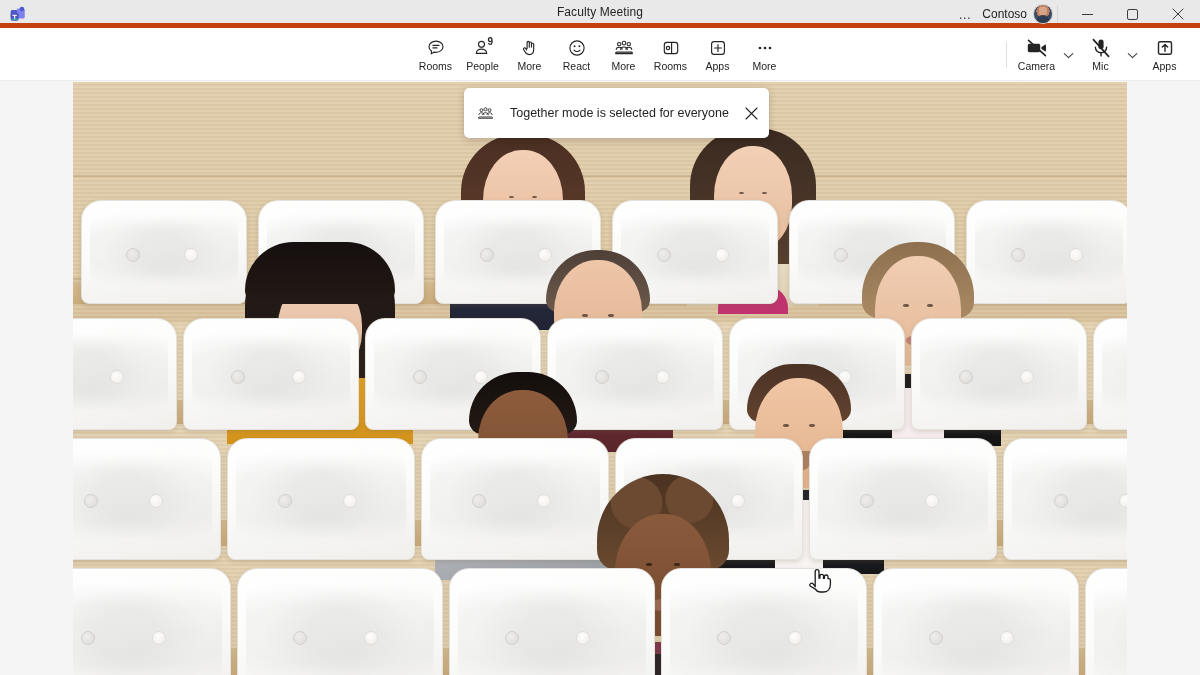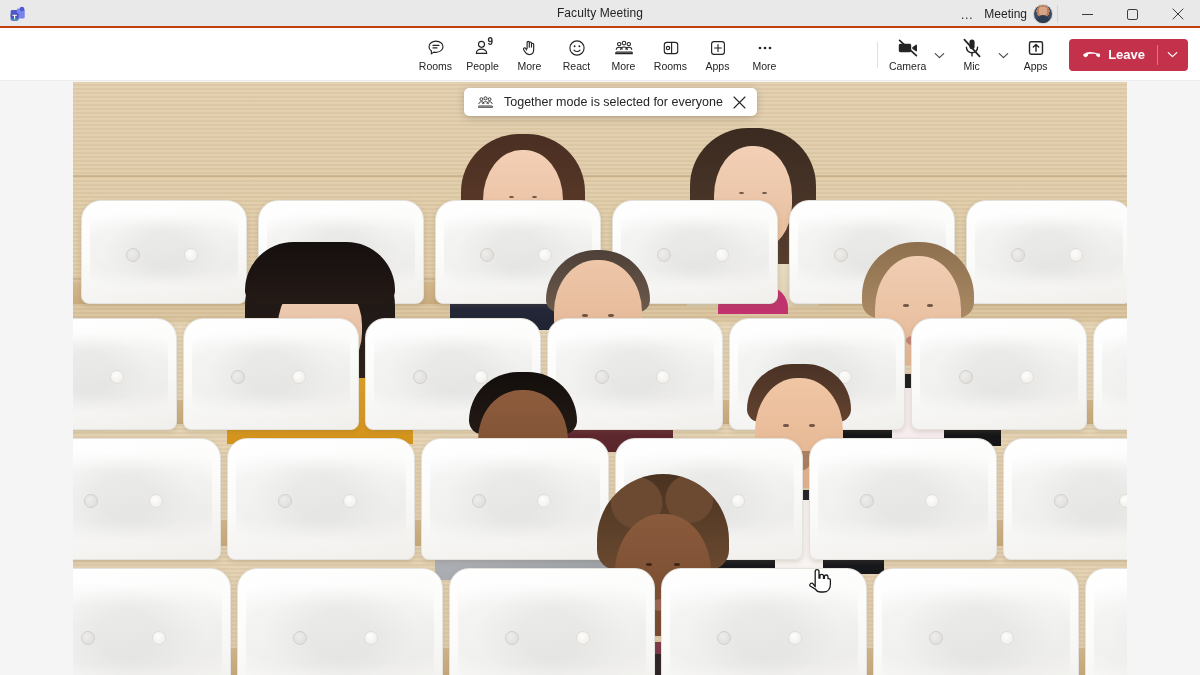--- a/index.html
+++ b/index.html
@@ -9,21 +9,21 @@
     font-family: "Liberation Sans", sans-serif;
     background: #f5f5f5;
   }
   .app { position: relative; width: 1200px; height: 675px; background: #f5f5f5; }
 
   
   .titlebar {
     position: absolute; top: 0; left: 0; width: 1200px; height: 28px;
     background: #e9e9e9;
     display: flex; align-items: center;
-    border-bottom: 2px solid #c2410c;
+    border-bottom: 5px solid #c2410c;
   }
   .tb-logo { position: absolute; left: 9px; top: 5px; width: 18px; height: 18px; }
   .tb-title {
     position: absolute; left: 0; right: 0; text-align: center;
     font-size: 12px; color: #242424; letter-spacing: .1px; line-height: 28px;
   }
   .tb-right {
     position: absolute; right: 0; top: 0; height: 28px;
     display: flex; align-items: center; gap: 0;
   }
@@ -159,24 +159,24 @@
     display: flex; align-items: center; gap: 5px;
   }
   .glasses i {
     display: block; width: 24px; height: 21px; border: 2.2px solid #4b3a2e;
     border-radius: 50%; background: rgba(255,255,255,.18);
   }
   .glasses b { display: block; width: 7px; height: 2.2px; background: #4b3a2e; }
 
   
   .banner {
-    position: absolute; left: 464px; top: 88px; height: 28px;
+    position: absolute; left: 464px; top: 88px; height: 50px;
     background: #fff; border-radius: 5px;
     box-shadow: 0 2px 8px rgba(0,0,0,.18), 0 0 1px rgba(0,0,0,.2);
-    display: flex; align-items: center; padding: 0 11px 0 13px; gap: 10px; z-index: 40; text-align: center;
+    display: flex; align-items: center; padding: 0 11px 0 13px; gap: 16px; z-index: 40; text-align: center;
   }
   .banner .bn-txt { font-size: 12.5px; color: #242424; }
   .banner .bn-ico, .banner .bn-x { color: #242424; display: flex; align-items: center; }
 
   
   .cursor { position: absolute; left: 806px; top: 566px; z-index: 60; }
 </style>
 </head>
 <body>
 
@@ -187,21 +187,21 @@
       <rect x="3" y="9" width="13" height="15" rx="2.5" fill="#5059c9"></rect>
       <rect x="14" y="6" width="14" height="18" rx="2.5" fill="#7b83eb"></rect>
       <circle cx="23" cy="7" r="4" fill="#5059c9"></circle>
       <rect x="3" y="14" width="14" height="14" rx="2.5" fill="#4b53bc"></rect>
       <path d="M6 17.5h8v1.6h-3v6h-2v-6H6z" fill="#fff"></path>
       <rect x="4" y="24.5" width="12" height="2" fill="#2fbfa4" opacity=".85"></rect>
     </svg>
     <div class="tb-title">Faculty Meeting</div>
     <div class="tb-right">
       <div class="tb-ellipsis">…</div>
-      <div class="tb-org">Meeting</div>
+      <div class="tb-org">Contoso</div>
       <div class="tb-avatar"></div>
       <div class="tb-sep"></div>
       <div class="winbtn">
         <svg width="11" height="11" viewBox="0 0 11 11">
           <rect x="0" y="5" width="11" height="1" fill="currentColor"></rect>
         </svg>
       </div>
       <div class="winbtn">
         <svg width="11" height="11" viewBox="0 0 11 11">
           <rect x="0.5" y="0.5" width="10" height="10" rx="1.6" fill="none" stroke="currentColor"></rect>
@@ -348,34 +348,20 @@
       <div class="tbtn">
         <span class="ico">
           <svg width="20" height="20" viewBox="0 0 20 20">
             <rect x="3.5" y="3.8" width="13" height="12.4" rx="1.6" fill="none" stroke="currentColor" stroke-width="1.4"></rect>
             <path d="M10 13.2V6.8M10 6.4 L7.3 9.1M10 6.4 L12.7 9.1" fill="none" stroke="currentColor" stroke-width="1.4" stroke-linecap="round" stroke-linejoin="round"></path>
           </svg>
         </span>
         <span class="lbl">Apps</span>
       </div>
 
-      <div class="leave-btn">
-        <span class="lv-ico">
-          <svg width="19" height="19" viewBox="0 0 20 20">
-            <path d="M10 7.2c-2.9 0-5.6.9-7.4 2.3-.7.6-.8 1.6-.2 2.2l1 1c.5.5 1.3.5 1.9.1l1.6-1.1c.3-.2.5-.6.5-1v-1c1.5-.4 3.1-.4 4.6-.4s3.1 0 4.6.4v1c0 .4.2.8.5 1l1.6 1.1c.6.4 1.4.4 1.9-.1l1-1c.6-.6.5-1.6-.2-2.2C15.6 8.1 12.9 7.2 10 7.2z" fill="#fff" transform="translate(-0.4,0.6) scale(0.93) translate(1,0)"></path>
-          </svg>
-        </span>
-        <span class="lv-txt">Leave</span>
-        <span class="lv-div"></span>
-        <span class="lv-chev">
-          <svg width="11" height="11" viewBox="0 0 11 11">
-            <path d="M1.3 3.6 L5.5 7.6 L9.7 3.6" fill="none" stroke="#fff" stroke-width="1.3" stroke-linecap="round" stroke-linejoin="round"></path>
-          </svg>
-        </span>
-      </div>
     </div>
   </div>
 
   <div class="stage">
     <div class="wall"></div>
     <div class="wall-line" style="top:93px"></div>
     <div class="wall-line" style="top:196px"></div>
 
     <div class="row-band" style="top:200px; height:22px"></div>
     <div class="row-band" style="top:318px; height:24px"></div>

